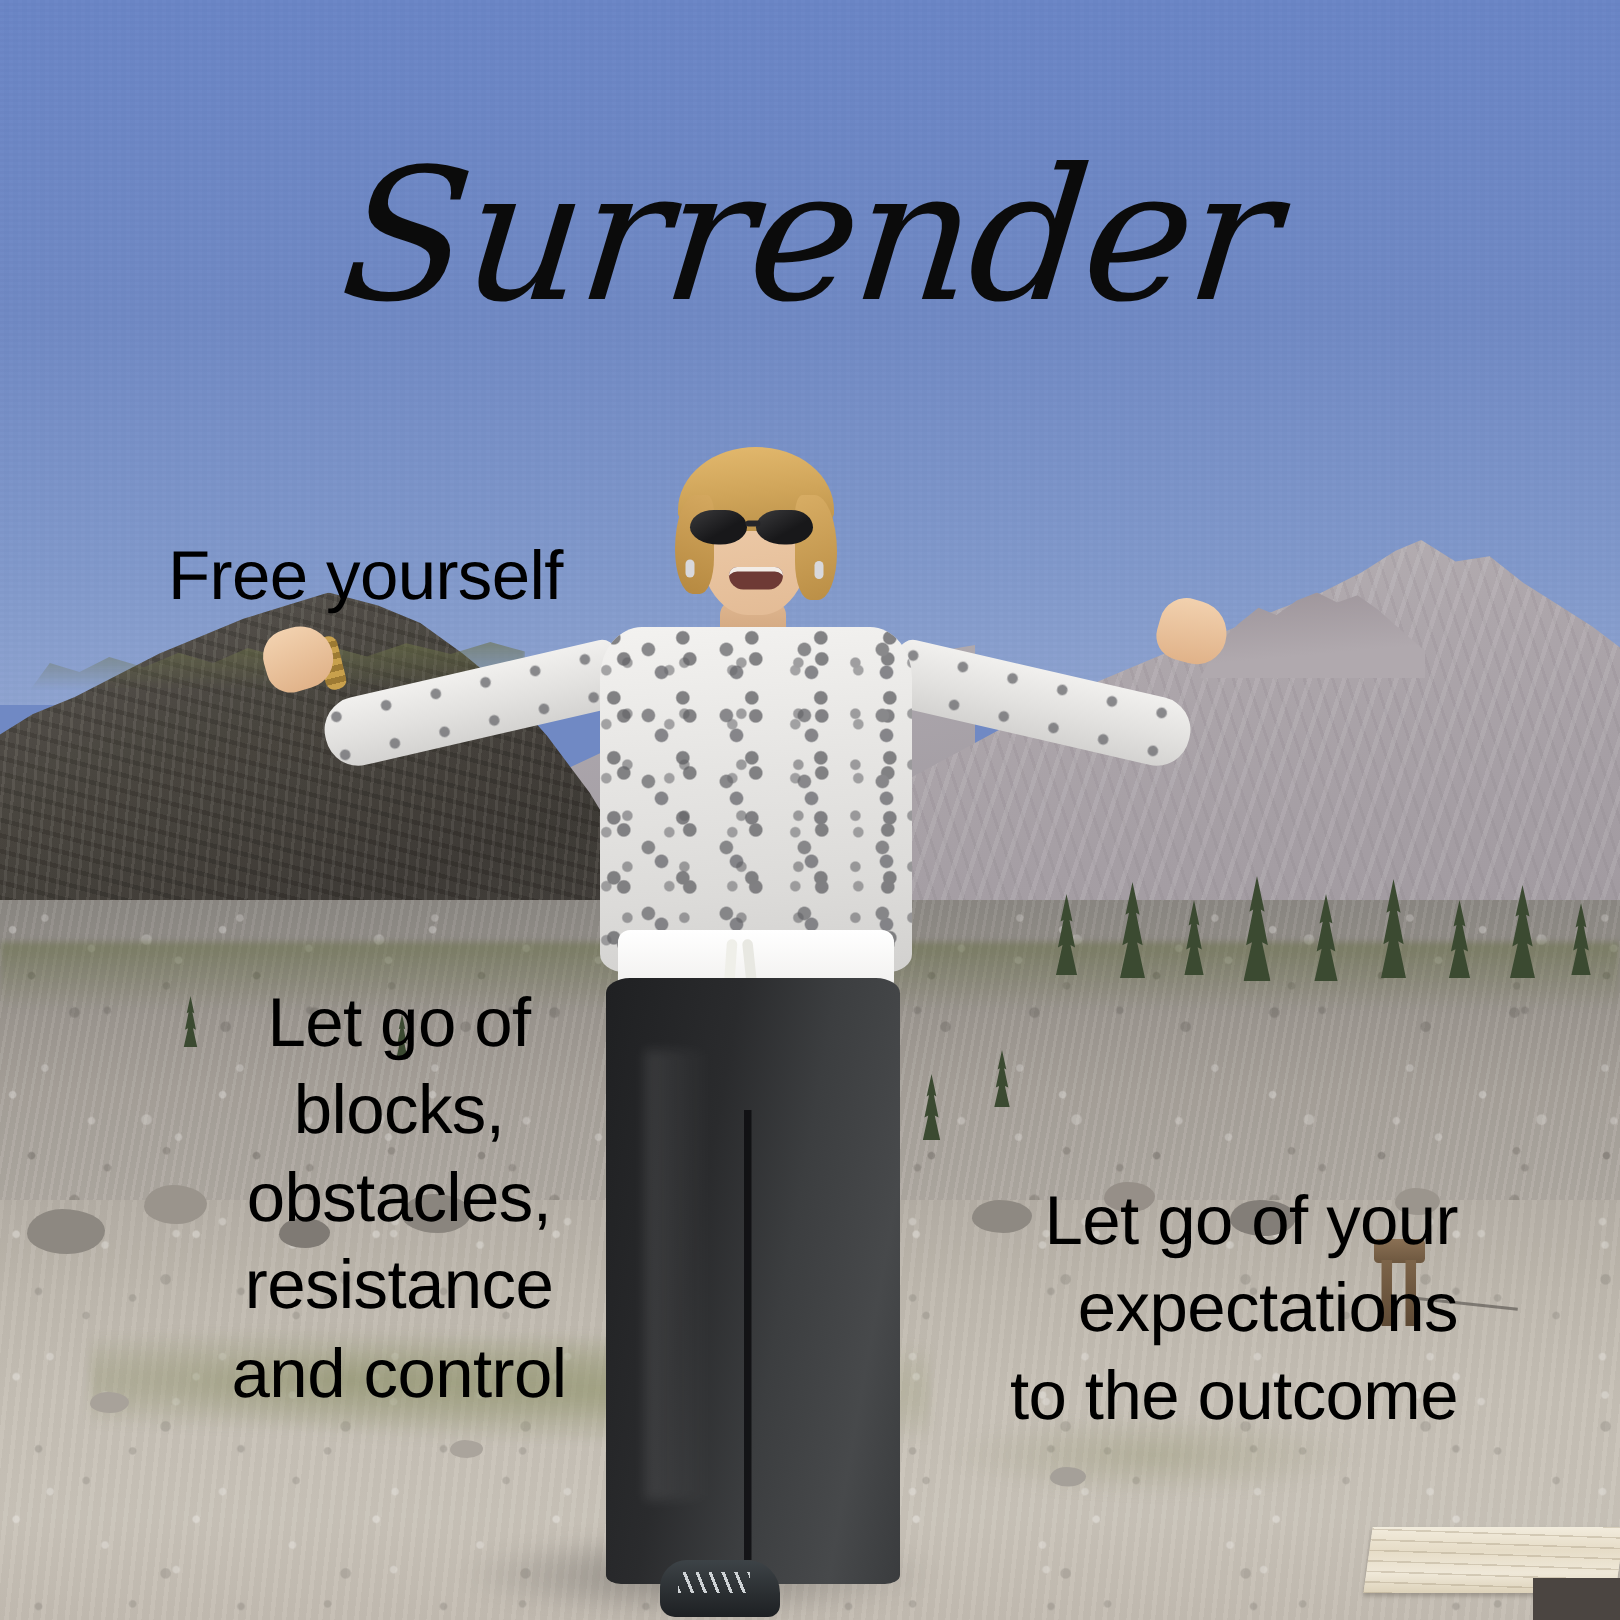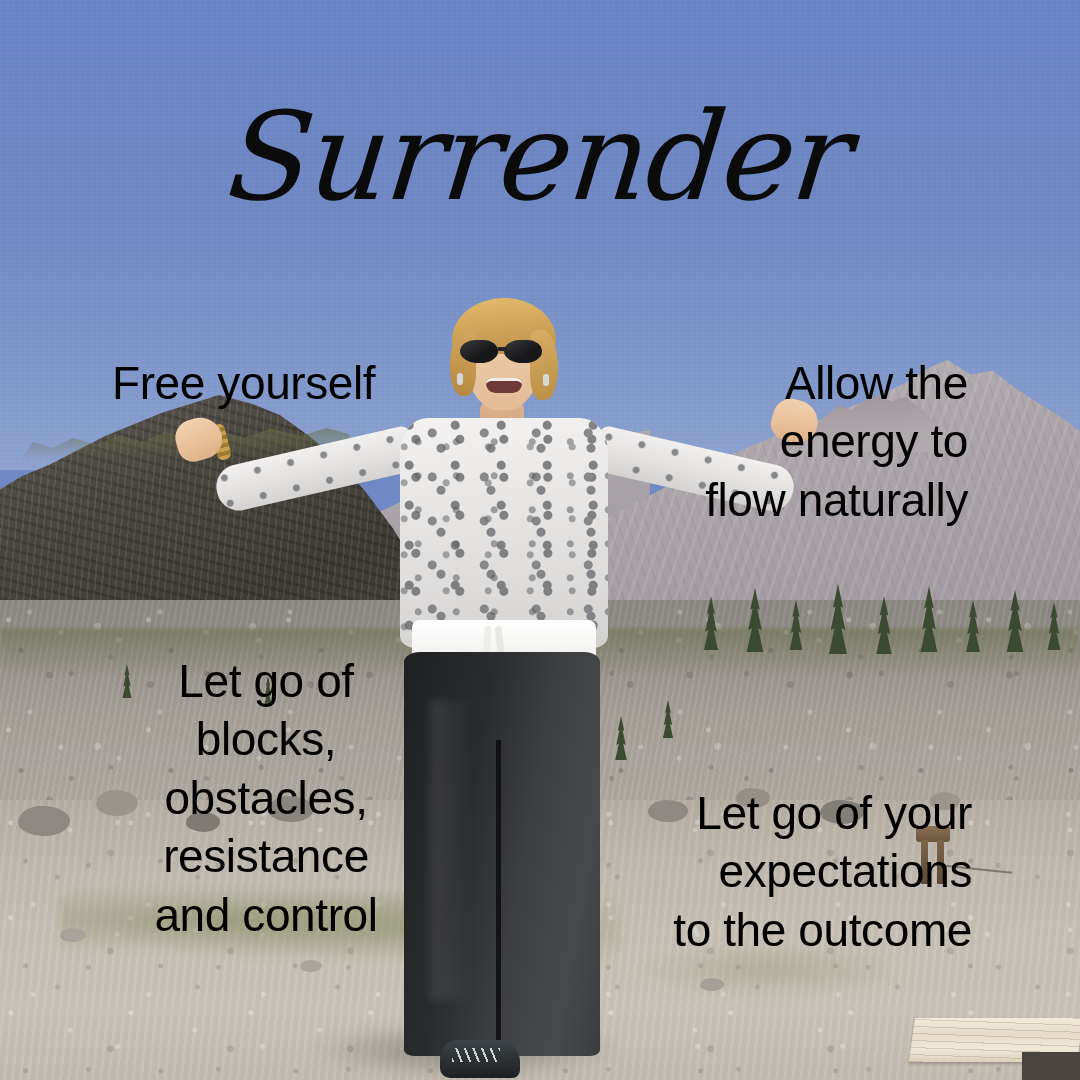--- a/index.html
+++ b/index.html
@@ -533,25 +533,20 @@
   </div>
 
   <div class="overlay">
 
     <div class="title">Surrender</div>
 
     <div class="blurb b-free">
       <div>Free yourself</div>
     </div>
 
-    <div class="blurb b-allow">
-      <div>Allow the</div>
-      <div>energy to</div>
-      <div>flow naturally</div>
-    </div>
 
     <div class="blurb b-expect">
       <div>Let go of your</div>
       <div>expectations</div>
       <div>to the outcome</div>
     </div>
 
     <div class="blurb b-letgo">
       <div>Let go of</div>
       <div>blocks,</div>

